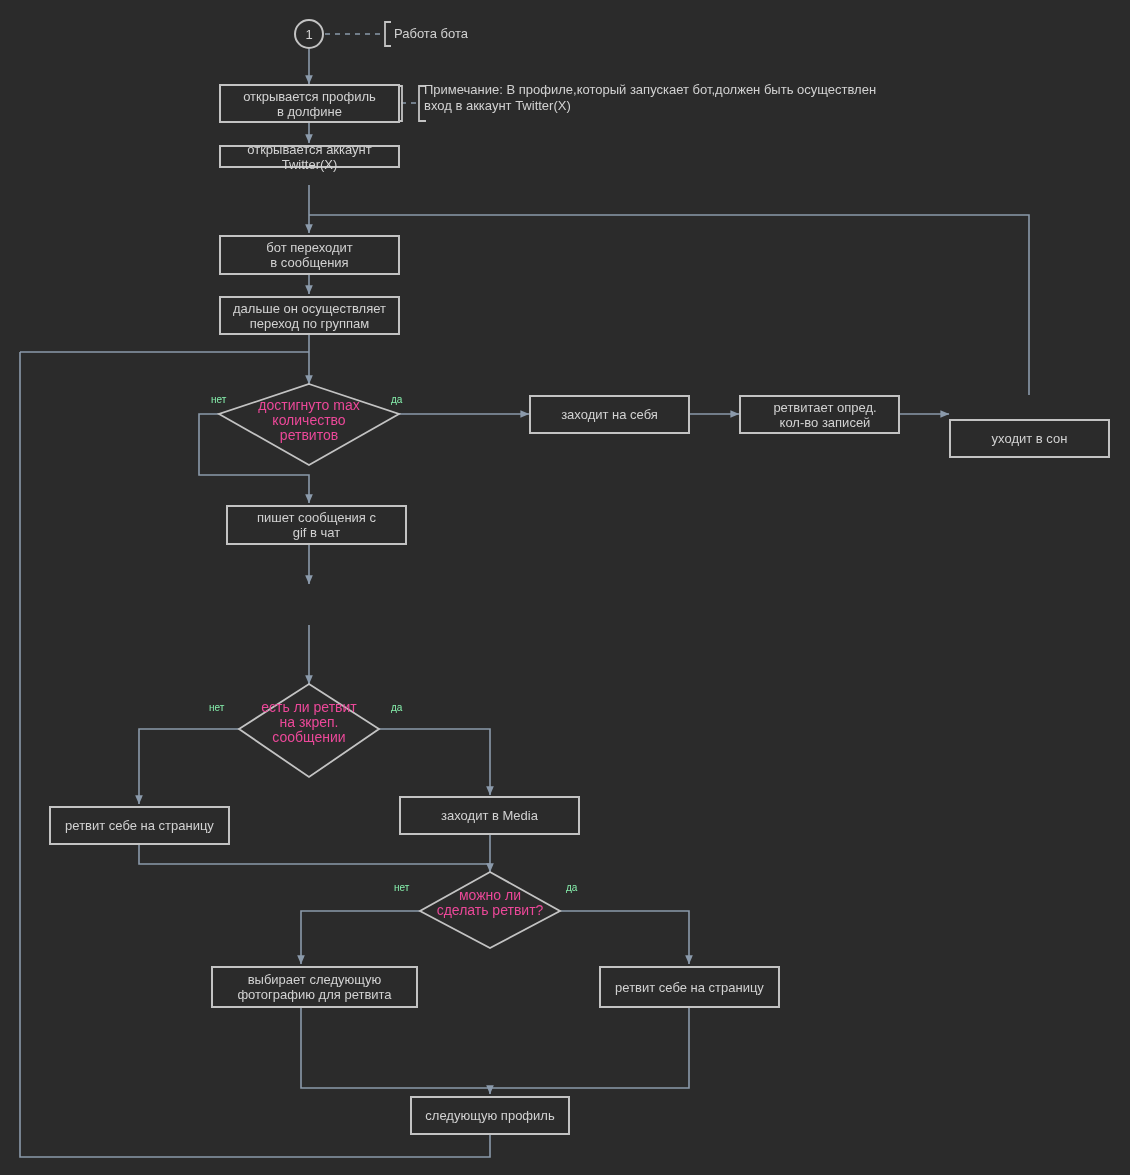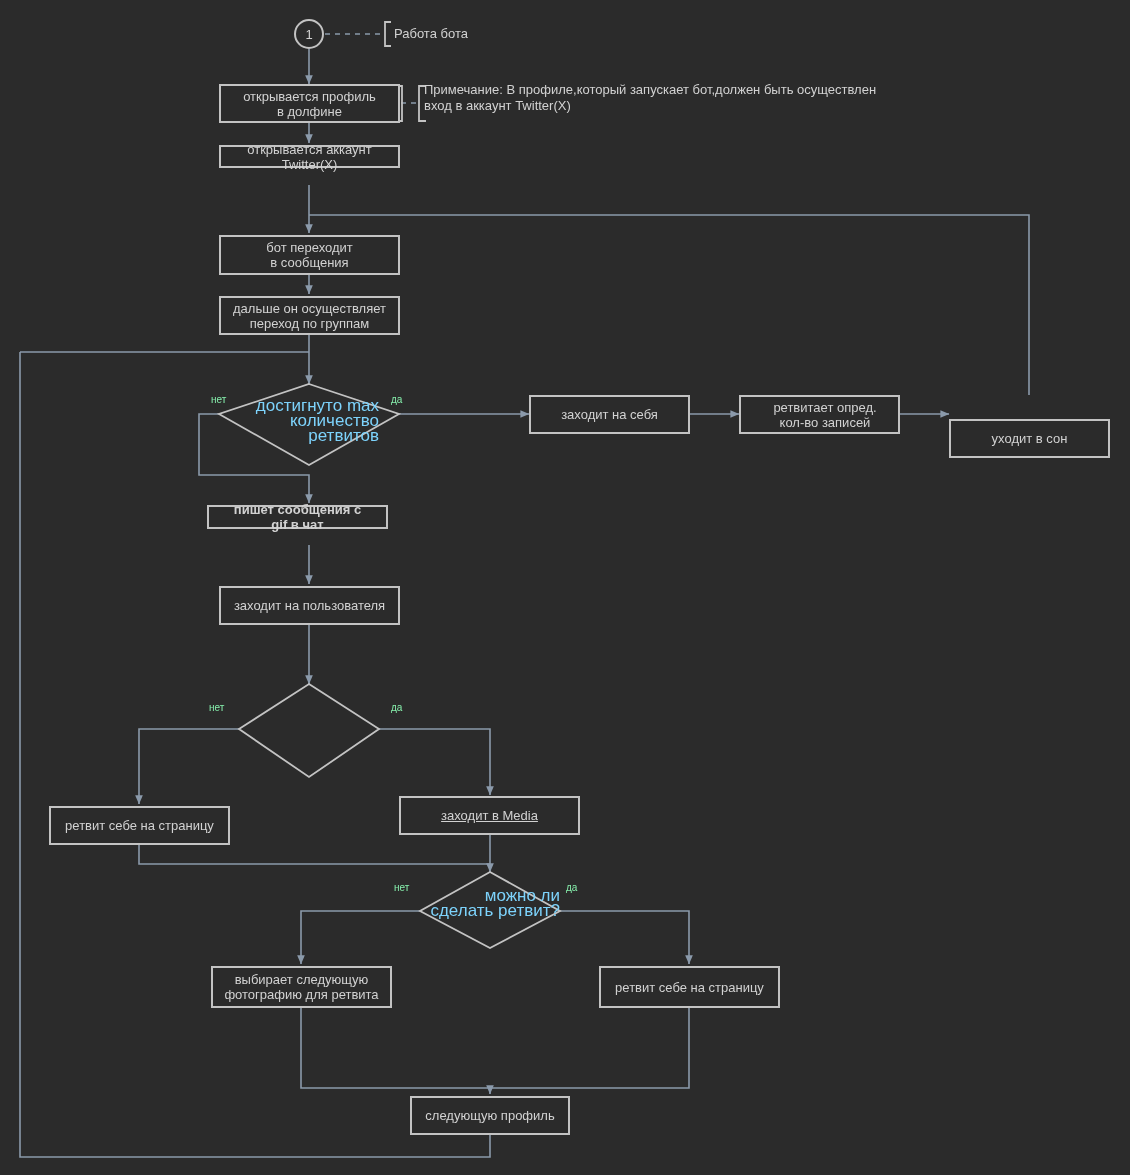--- a/index.html
+++ b/index.html
@@ -63,24 +63,24 @@
   }
   .edge-label {
     position: absolute;
     color: #86efac;
     font-size: 10px;
     line-height: 14px;
     white-space: nowrap;
   }
   .diamond-label {
     position: absolute;
-    color: #7dd3fc;
-    font-size: 17px;
+    color: #ec4899;
+    font-size: 14px;
     line-height: 15px;
-    text-align: right;
+    text-align: center;
     white-space: pre-line;
     pointer-events: none;
   }
 </style>
 </head>
 <body>
 
 <div id="canvas">
 
   <svg class="wires" viewBox="0 0 1130 1175">
@@ -175,40 +175,42 @@
   <div class="node" style="left:219px; top:296px; width:181px; height:39px;">дальше он осуществляет
 переход по группам</div>
 
   <div class="node" style="left:529px; top:395px; width:161px; height:39px;">заходит на себя</div>
 
   <div class="node" style="left:739px; top:395px; width:161px; height:39px;padding-left:17px;">ретвитает опред.
 кол-во записей</div>
 
   <div class="node" style="left:949px; top:395px; width:161px; height:39px;margin-top:24px;">уходит в сон</div>
 
-  <div class="node" style="left:207px; top:505px; width:181px; height:24px;font-weight:bold;">пишет сообщения с
+  <div class="node" style="left:226px; top:505px; width:181px; height:40px;">пишет сообщения с
 gif в чат</div>
 
-  <div class="node" style="left:219px; top:586px; width:181px; height:39px;">заходит на пользователя</div>
 
   <div class="node" style="left:49px; top:806px; width:181px; height:39px;">ретвит себе на страницу</div>
 
-  <div class="node" style="left:399px; top:796px; width:181px; height:39px;text-decoration:underline;">заходит в Media</div>
-
-  <div class="node" style="left:211px; top:966px; width:181px; height:42px;">выбирает следующую
+  <div class="node" style="left:399px; top:796px; width:181px; height:39px;">заходит в Media</div>
+
+  <div class="node" style="left:211px; top:966px; width:207px; height:42px;">выбирает следующую
 фотографию для ретвита</div>
 
   <div class="node" style="left:599px; top:966px; width:181px; height:42px;">ретвит себе на страницу</div>
 
   <div class="node" style="left:410px; top:1096px; width:160px; height:39px;">следующую профиль</div>
 
   <div class="diamond-label" style="left:239px; top:398px; width:140px;">достигнуто max
 количество
 ретвитов</div>
 
+  <div class="diamond-label" style="left:239px; top:700px; width:140px;">есть ли ретвит
+на зкреп.
+сообщении</div>
 
   <div class="diamond-label" style="left:420px; top:888px; width:140px;">можно ли
 сделать ретвит?</div>
 
   <div class="edge-label" style="left:211px; top:393px;">нет</div>
 
   <div class="edge-label" style="left:391px; top:393px;">да</div>
 
   <div class="edge-label" style="left:209px; top:701px;">нет</div>
 

